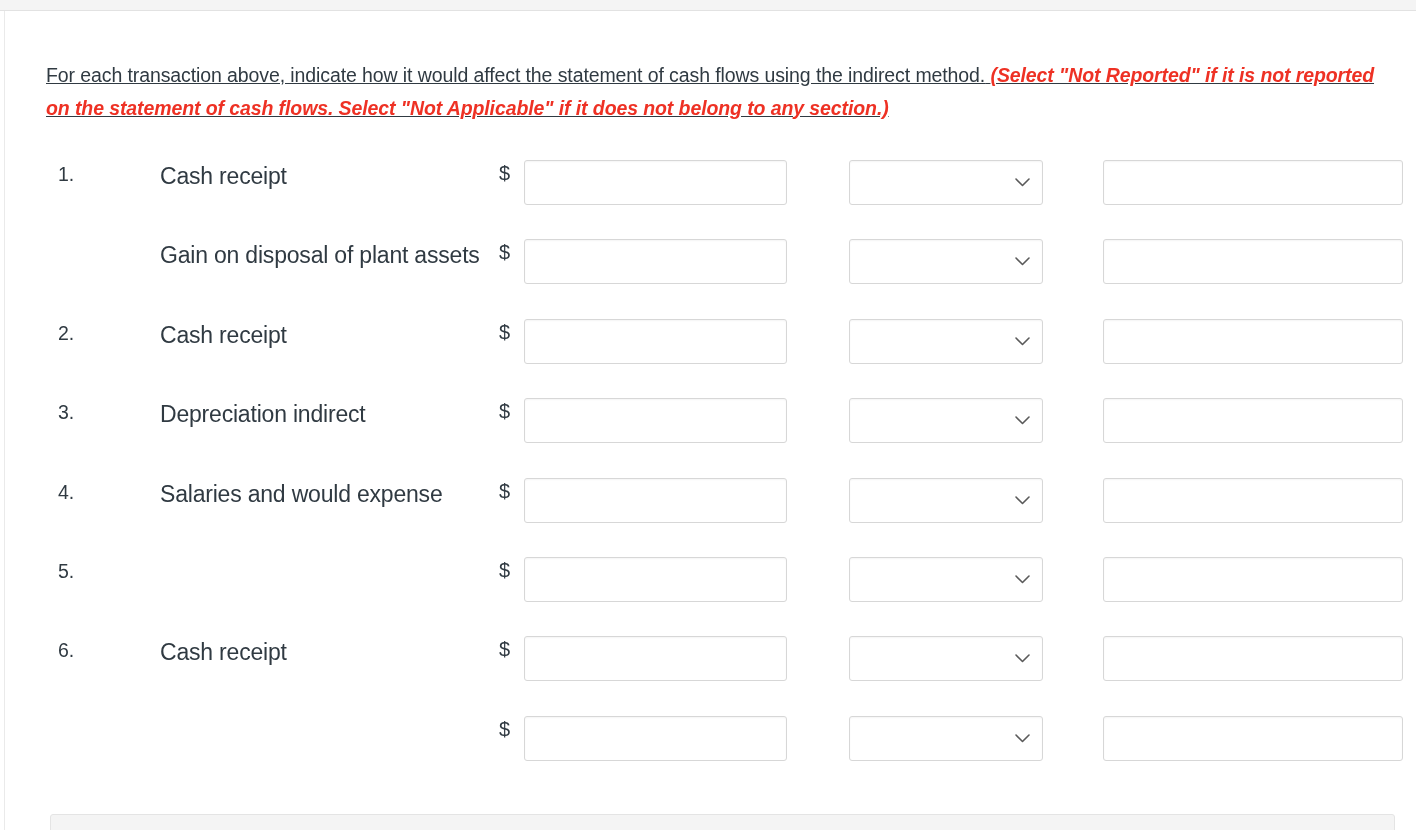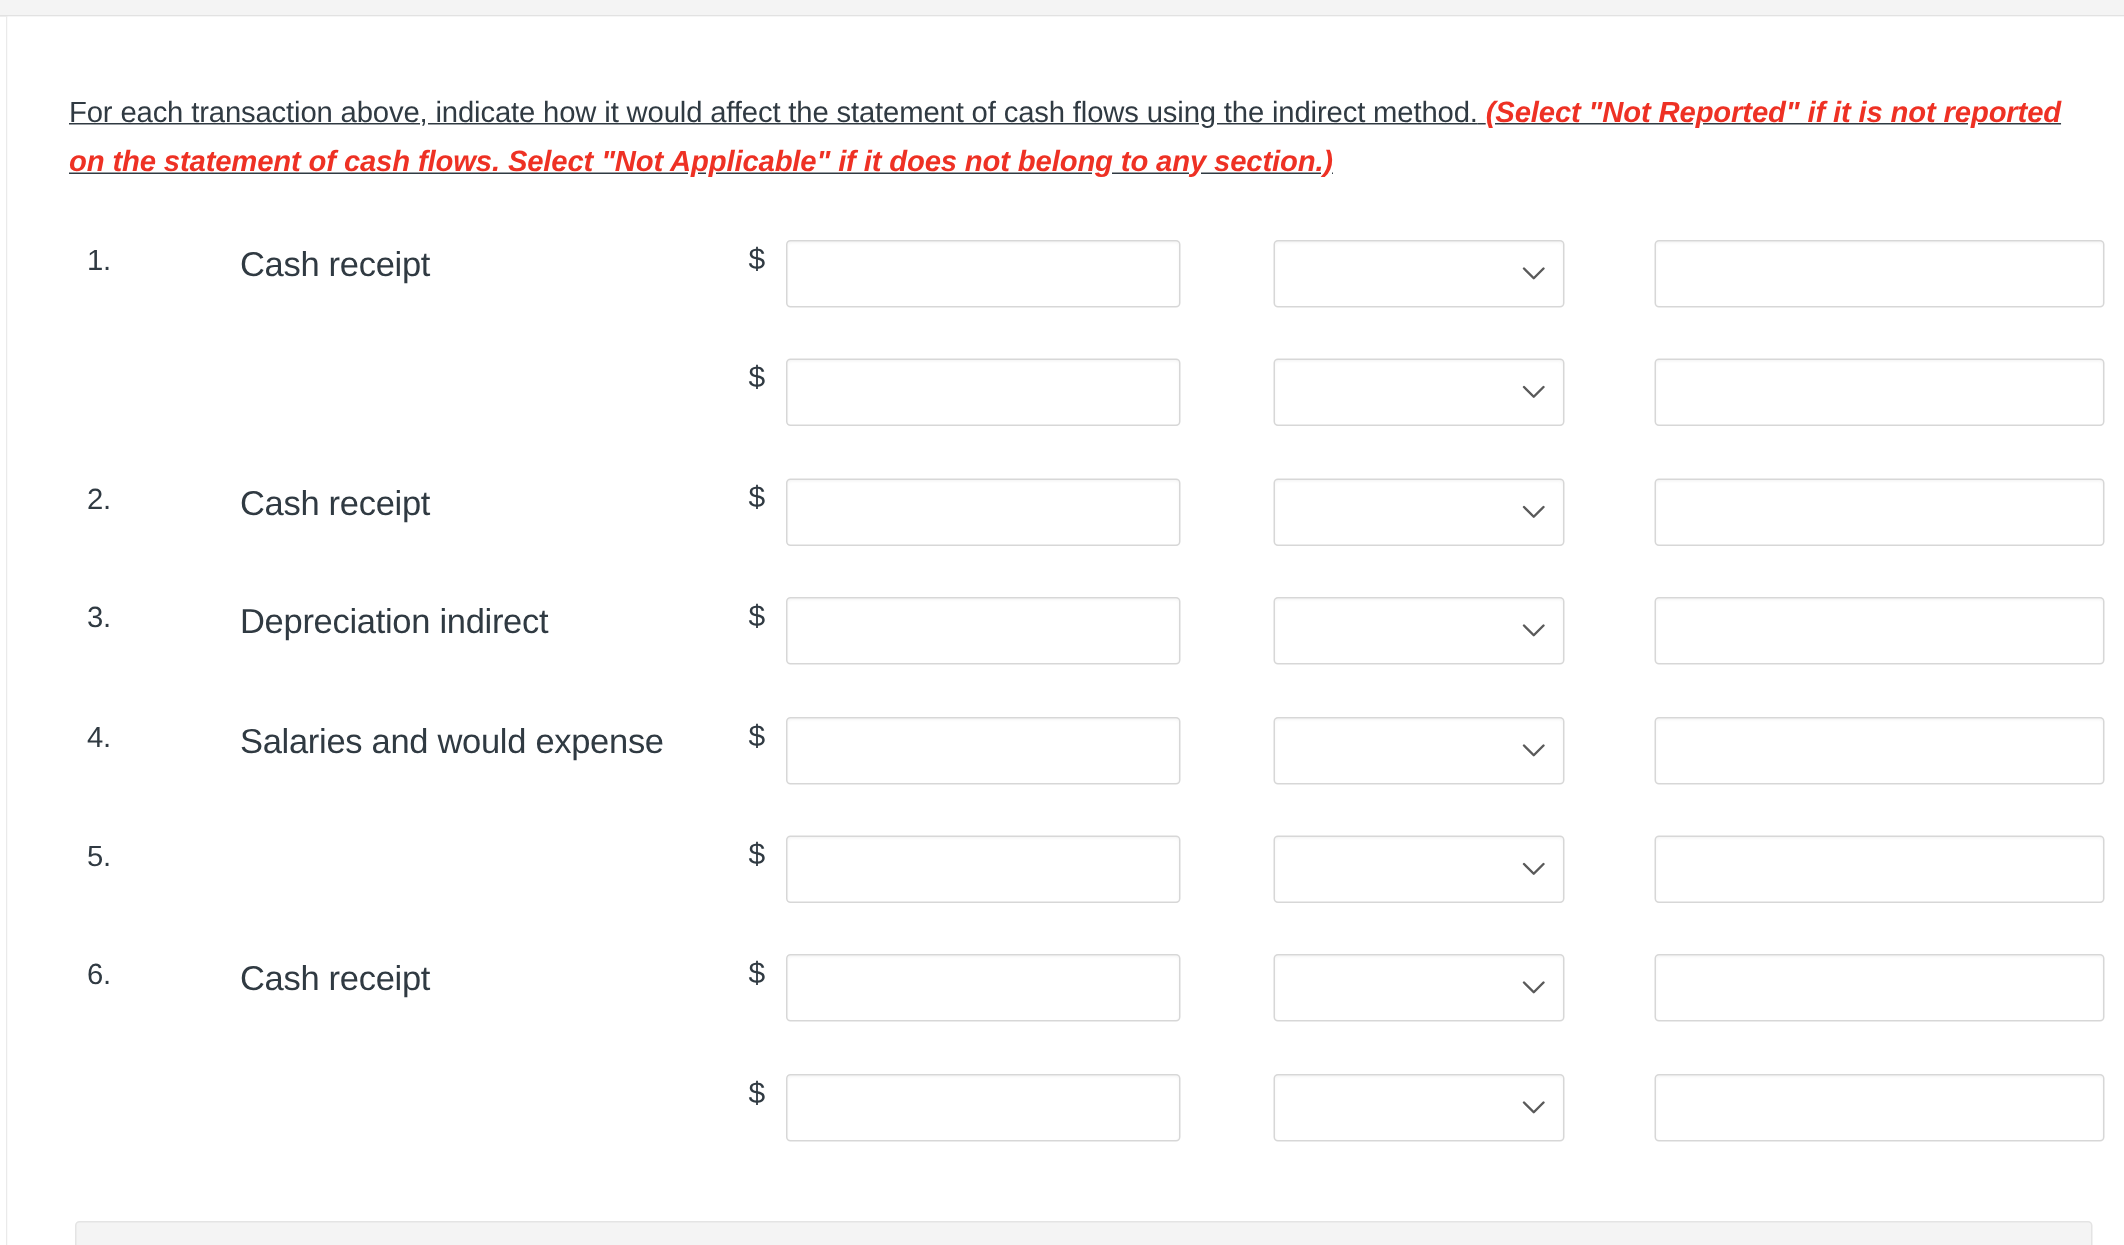--- a/index.html
+++ b/index.html
@@ -211,20 +211,21 @@
         <svg width="17" height="14" viewBox="0 0 17 14" fill="none" xmlns="http://www.w3.org/2000/svg">
           <path d="M2 4 L8.5 10.5 L15 4" stroke="#5a5a5a" stroke-width="1.6" fill="none" stroke-linecap="round" stroke-linejoin="round"></path>
         </svg>
       </span>
     </div>
     <input class="section-box" type="text" placeholder="" style="">
   </div>
 
   <div class="row">
     <span class="row-num"></span>
+    <span class="row-label">Gain on disposal of plant assets</span>
     <span class="dollar">$</span>
     <input class="amount-box" type="text" placeholder="" style="">
     <div class="select-wrap">
       <div class="select-box"></div>
       <span class="select-value"></span>
       <span class="chevron">
         <svg width="17" height="14" viewBox="0 0 17 14" fill="none" xmlns="http://www.w3.org/2000/svg">
           <path d="M2 4 L8.5 10.5 L15 4" stroke="#5a5a5a" stroke-width="1.6" fill="none" stroke-linecap="round" stroke-linejoin="round"></path>
         </svg>
       </span>

